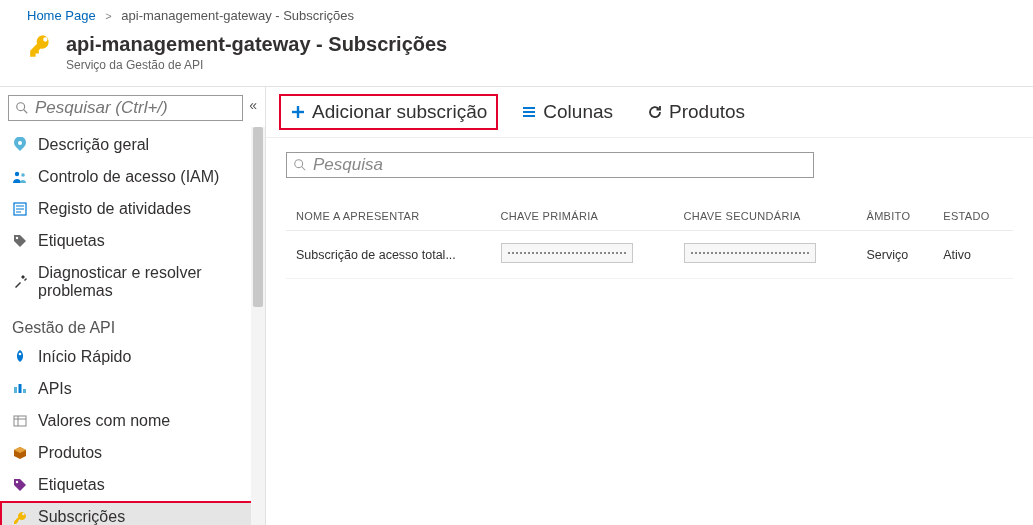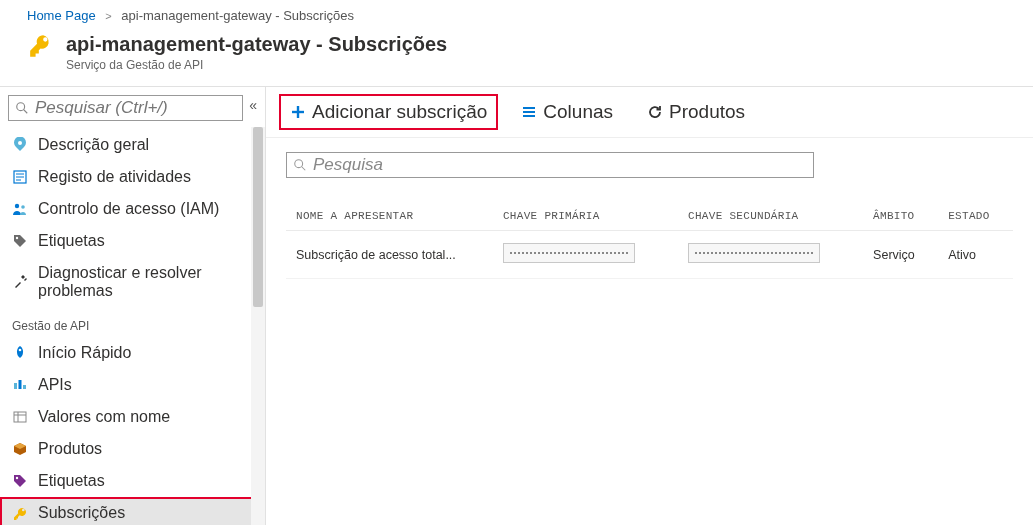--- a/index.html
+++ b/index.html
@@ -84,21 +84,21 @@
     background: #e5e5e5;
     align-items: flex-end;
   }
   .nav-item.highlighted {
     outline: 2px solid #e3002d;
     outline-offset: -2px;
   }
   .nav-item .ic { width: 16px; height: 16px; display: flex; align-items: center; justify-content: center; flex-shrink: 0; }
   .nav-section {
     padding: 12px 12px 4px;
-    font-size: 12px;
+    font-size: 16px;
     color: #555;
   }
   .content {
     flex: 1;
     display: flex;
     flex-direction: column;
     background: #fff;
   }
   .toolbar {
     display: flex;
@@ -133,21 +133,20 @@
     font-size: 12.5px;
   }
   table.sub-table th {
     text-align: left;
     font-weight: 400;
     font-size: 11px;
     letter-spacing: 0.3px;
     color: #555;
     padding: 8px 10px;
     border-bottom: 1px solid #eaeaea;
-    font-family: Liberation Mono, monospace;
   }
   table.sub-table td {
     padding: 12px 10px;
     border-bottom: 1px solid #f2f2f2;
     vertical-align: middle;
   }
   .key-mask {
     display: inline-block;
     width: 132px; height: 20px;
     border: 1px solid #c8c8c8;
@@ -202,38 +201,38 @@
             <svg viewBox="0 0 16 16">
               <path fill="#59b4d9" d="M4 10a6 6 0 1 1 8 0l-4 4z"></path>
               <circle cx="8" cy="6" r="2" fill="#fff"></circle>
             </svg>
           </span>
         <span>Descrição geral</span>
       </div>
       <div class="nav-item">
         <span class="ic">
             <svg viewBox="0 0 16 16">
+              <circle cx="5" cy="5" r="2.2" fill="#0078d4"></circle>
+              <circle cx="11" cy="6" r="1.8" fill="#59b4d9"></circle>
+              <path d="M1 14c0-2.5 2-4 4-4s4 1.5 4 4z" fill="#0078d4"></path>
+              <path d="M8 14c0-2 1.5-3 3-3s3 1 3 3z" fill="#59b4d9"></path>
+            </svg>
+          </span>
+        <span>Controlo de acesso (IAM)</span>
+      </div>
+      <div class="nav-item">
+        <span class="ic">
+            <svg viewBox="0 0 16 16">
               <rect x="2" y="2" width="12" height="12" fill="none" stroke="#0078d4" stroke-width="1.2"></rect>
               <line x1="4" y1="5" x2="12" y2="5" stroke="#0078d4"></line>
               <line x1="4" y1="8" x2="12" y2="8" stroke="#0078d4"></line>
               <line x1="4" y1="11" x2="9" y2="11" stroke="#0078d4"></line>
             </svg>
           </span>
         <span>Registo de atividades</span>
-      </div>
-      <div class="nav-item">
-        <span class="ic">
-            <svg viewBox="0 0 16 16">
-              <circle cx="5" cy="5" r="2.2" fill="#0078d4"></circle>
-              <circle cx="11" cy="6" r="1.8" fill="#59b4d9"></circle>
-              <path d="M1 14c0-2.5 2-4 4-4s4 1.5 4 4z" fill="#0078d4"></path>
-              <path d="M8 14c0-2 1.5-3 3-3s3 1 3 3z" fill="#59b4d9"></path>
-            </svg>
-          </span>
-        <span>Controlo de acesso (IAM)</span>
       </div>
       <div class="nav-item">
         <span class="ic">
             <svg viewBox="0 0 16 16">
               <path fill="#6b6b6b" d="M2 2h6l6 6-6 6-6-6z"></path>
               <circle cx="5" cy="5" r="1.2" fill="#fff"></circle>
             </svg>
           </span>
         <span>Etiquetas</span>
       </div>

